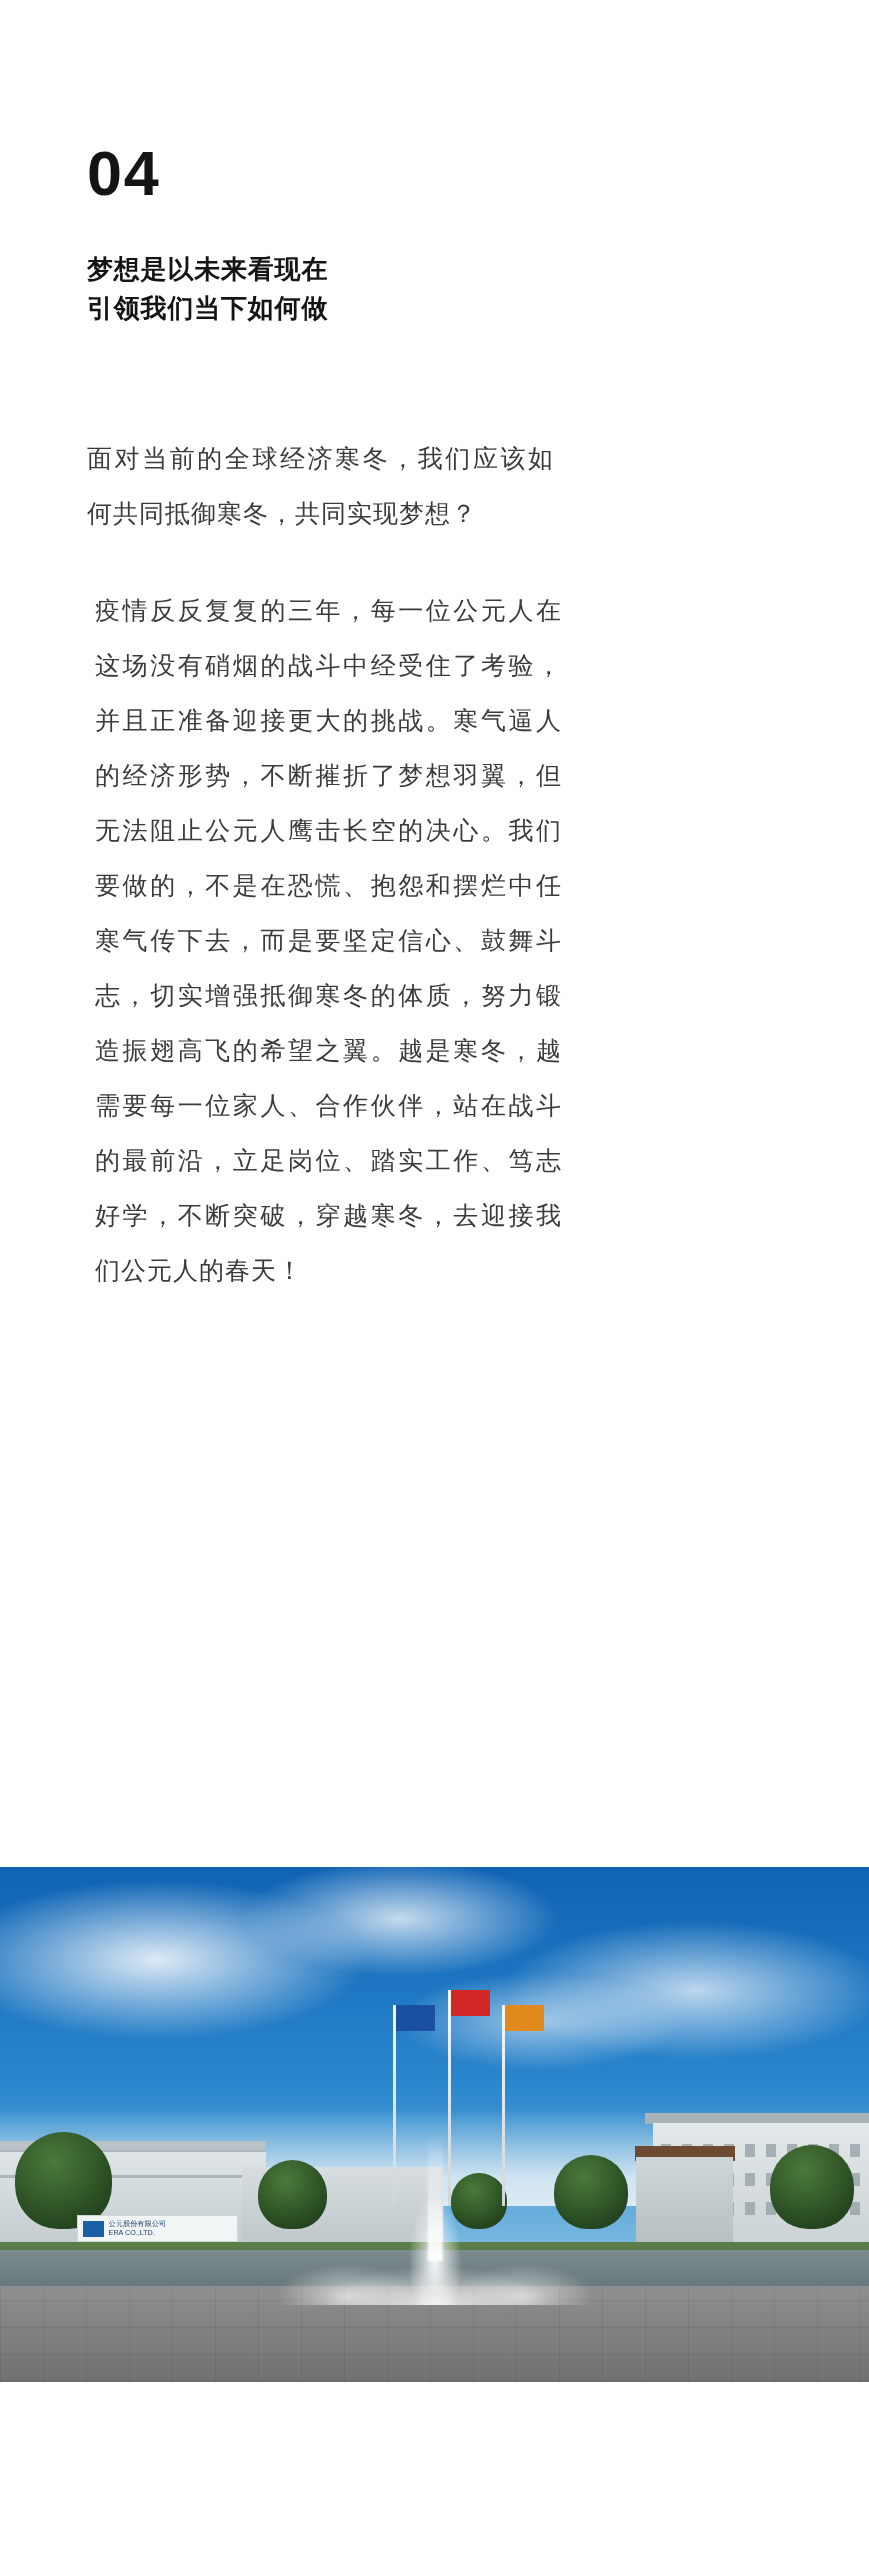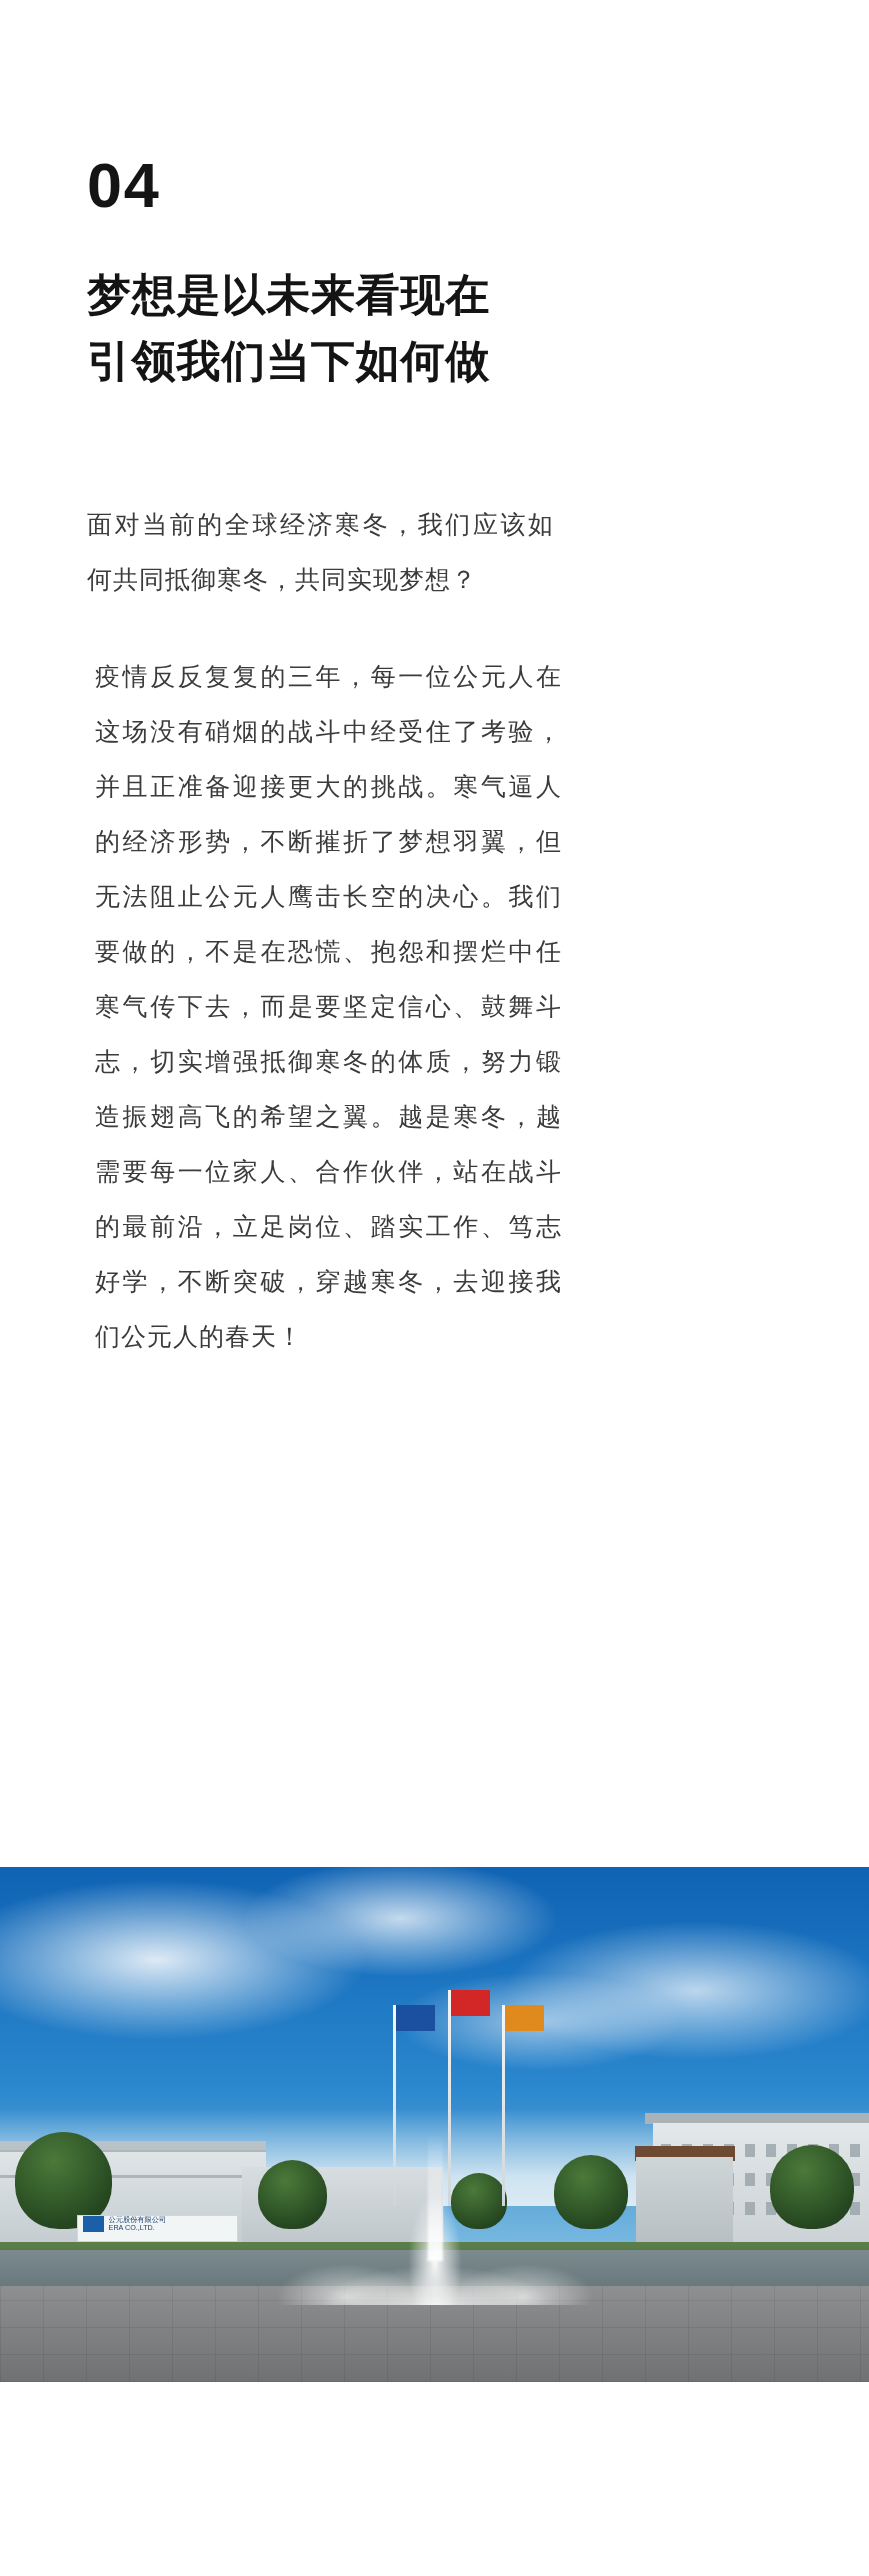--- a/index.html
+++ b/index.html
@@ -15,34 +15,34 @@
     -webkit-font-smoothing: antialiased;
   }
   .page {
     position: relative;
     width: 870px;
     height: 2576px;
     overflow: hidden;
     background: #ffffff;
   }
   .content {
-    padding: 12px 87px;
+    padding: 0 87px;
   }
   .section-number {
     font-size: 63px;
     font-weight: 700;
     letter-spacing: 1.6px;
     line-height: 1;
     color: #141414;
     padding-top: 142px;
     margin: 0;
   }
   .section-title {
     margin: 45px 0 0 0;
-    font-size: 44px;
+    font-size: 26px;
     font-weight: 700;
     line-height: 1.5;
     letter-spacing: 0.8px;
     color: #141414;
   }
   .section-title .line {
     display: block;
   }
   .body-block {
     margin-top: 103px;
@@ -173,21 +173,21 @@
   }
   .signboard {
     position: absolute;
     left: 77px;
     top: 348px;
     width: 161px;
     height: 27px;
     background: #f2f5f6;
     border: 1.6px solid #cfd7da;
     display: flex;
-    align-items: flex-start;
+    align-items: center;
     gap: 4.8px;
     padding: 0 4.8px;
     box-sizing: border-box;
   }
   .signboard .mark {
     width: 21px; height: 16px;
     background: #1b5fa8;
     flex: 0 0 auto;
   }
   .signboard .txt {

